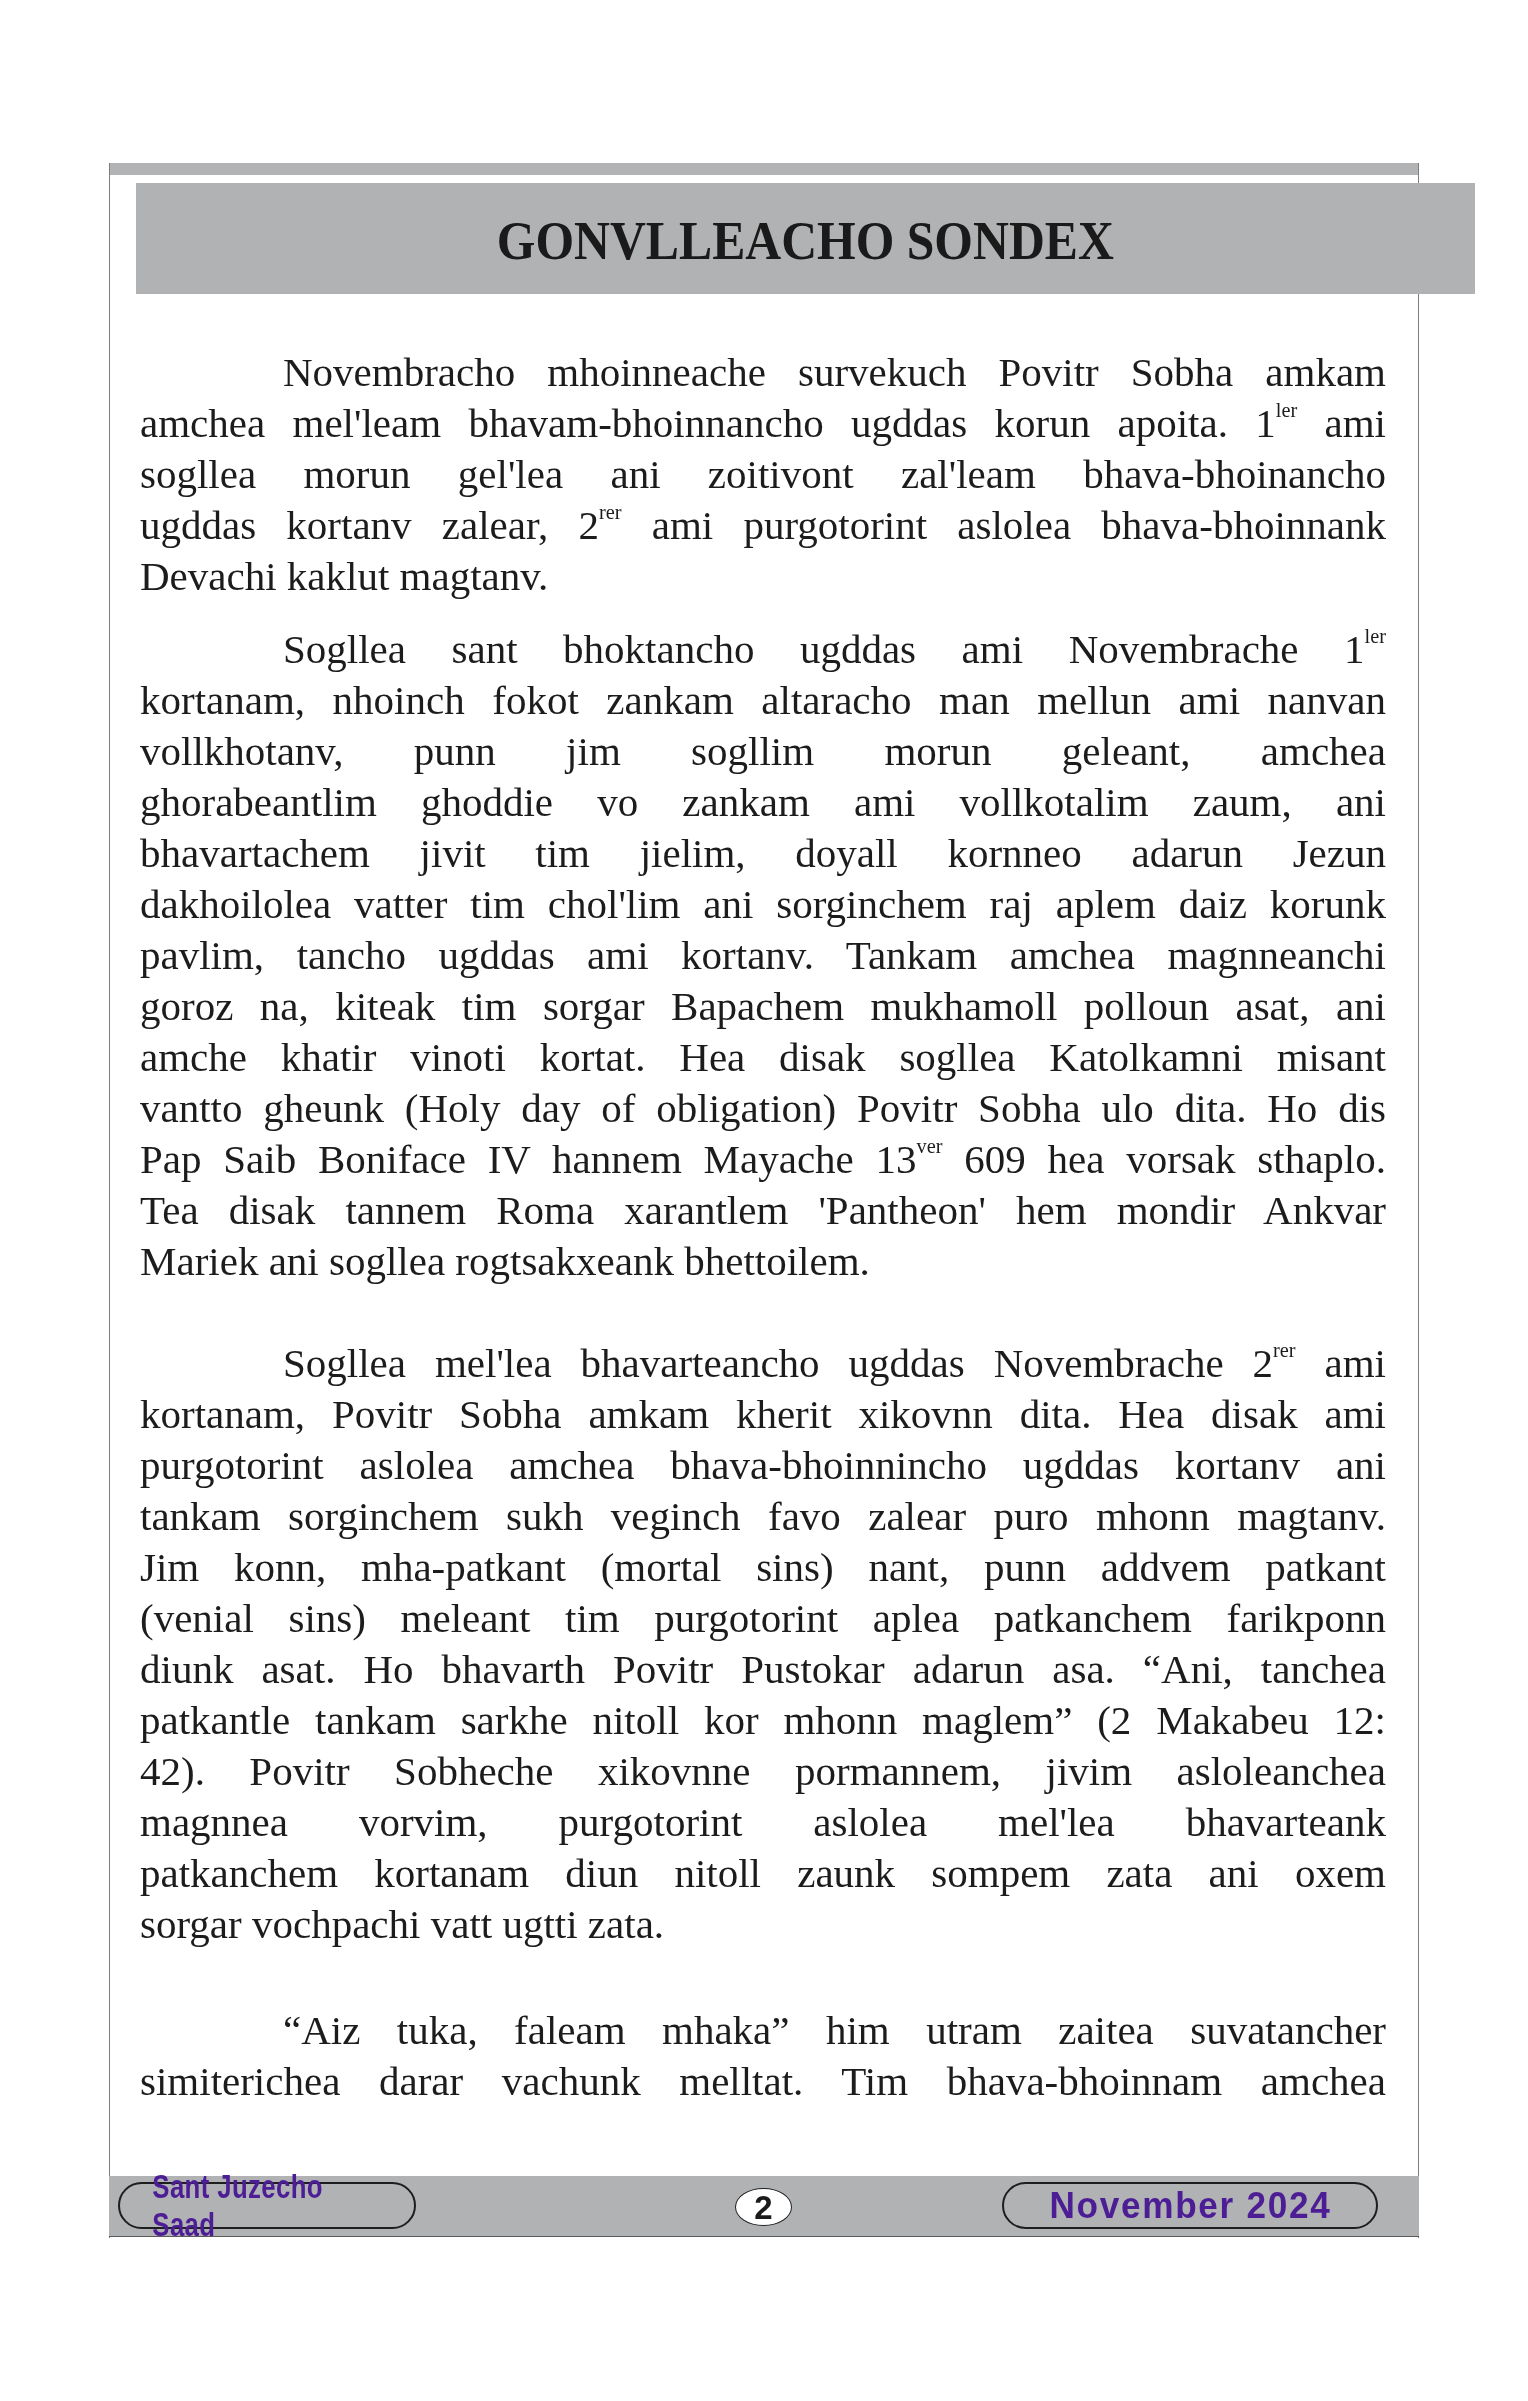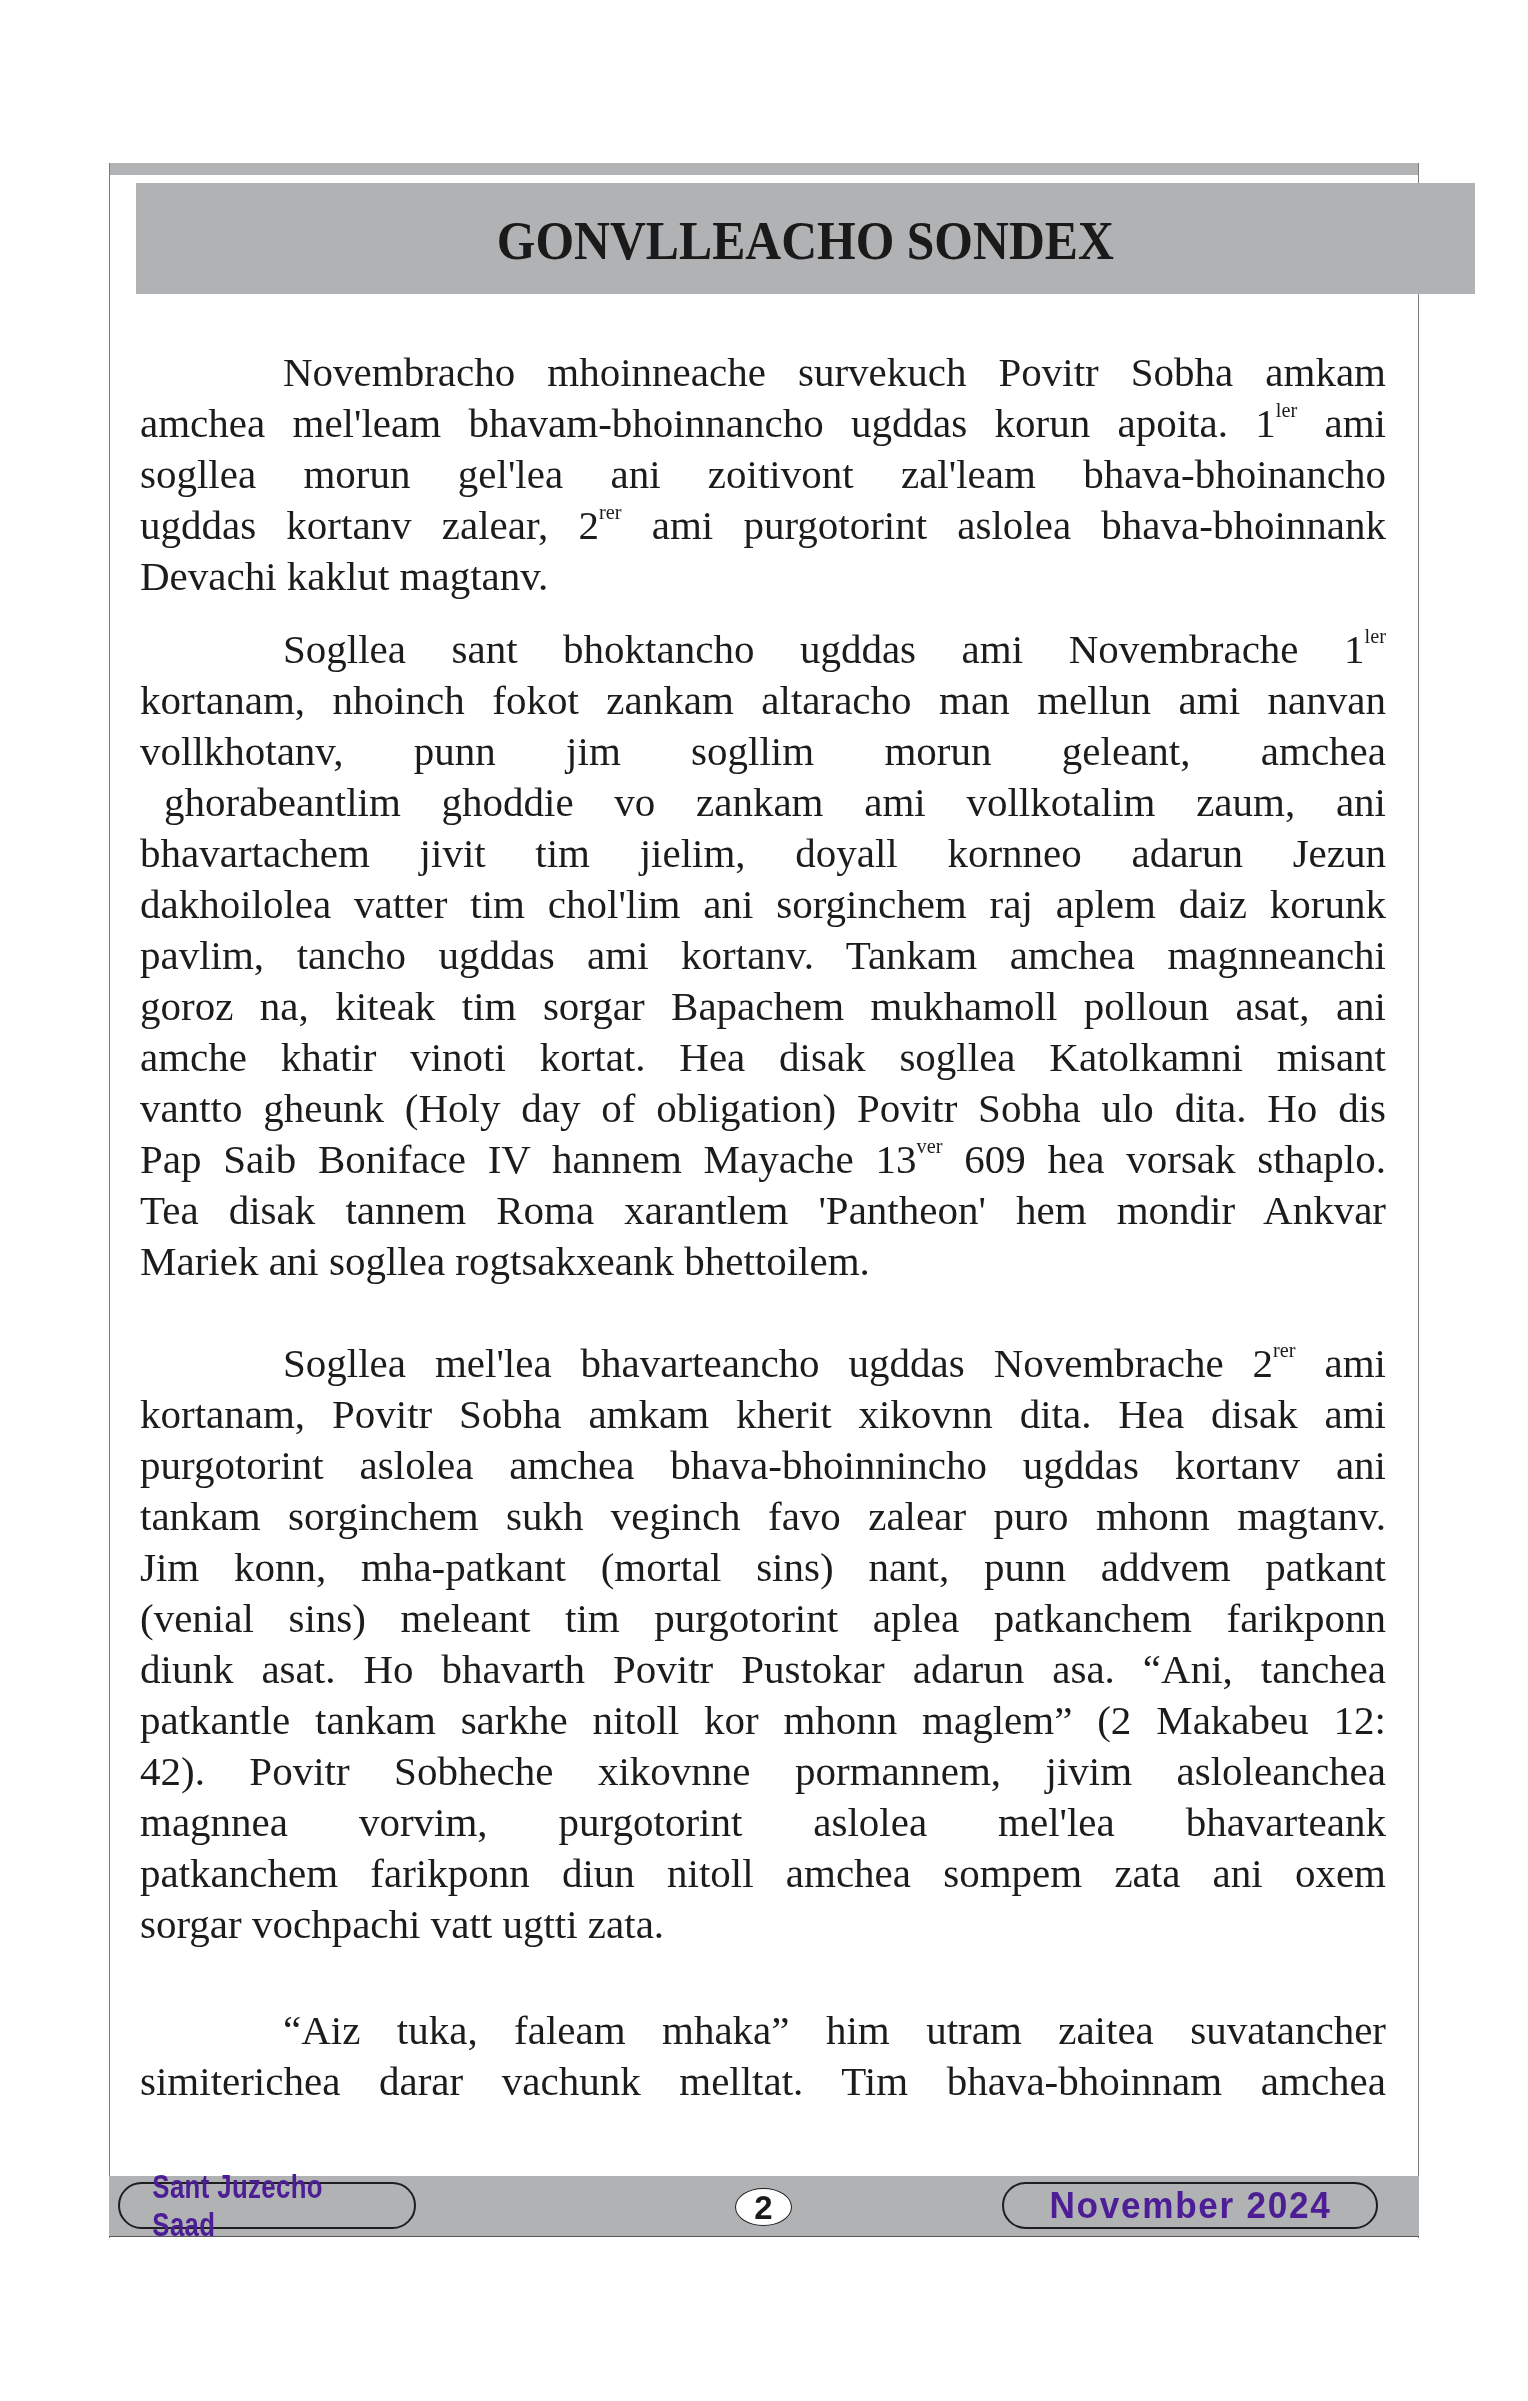--- a/index.html
+++ b/index.html
@@ -81,21 +81,21 @@
       <div class="line indent" style="white-space: normal; margin-top: 28px;"><span>Novembracho mhoinneache survekuch Povitr Sobha amkam</span></div>
       <div class="line" style="white-space: normal;"><span>amchea mel'leam bhavam-bhoinnancho ugddas korun apoita. 1</span><sup>ler</sup><span> ami</span></div>
       <div class="line" style="white-space: normal;"><span>sogllea morun gel'lea ani zoitivont zal'leam bhava-bhoinancho</span></div>
       <div class="line" style="white-space: normal;"><span>ugddas kortanv zalear, 2</span><sup>rer</sup><span> ami purgotorint aslolea bhava-bhoinnank</span></div>
       <div class="line last"><span>Devachi kaklut magtanv.</span></div>
     </div>
     <div class="para" style="top: 624px;">
       <div class="line indent" style="white-space: normal;"><span>Sogllea sant bhoktancho ugddas ami Novembrache 1</span><sup>ler</sup><span></span></div>
       <div class="line" style="white-space: normal;"><span>kortanam, nhoinch fokot zankam altaracho man mellun ami nanvan</span></div>
       <div class="line" style="white-space: normal;"><span>vollkhotanv, punn jim sogllim morun geleant, amchea</span></div>
-      <div class="line" style="white-space: normal; margin-left: 24px;"><span>ghorabeantlim ghoddie vo zankam ami vollkotalim zaum, ani</span></div>
+      <div class="line" style="white-space: normal;"><span>ghorabeantlim ghoddie vo zankam ami vollkotalim zaum, ani</span></div>
       <div class="line" style="white-space: normal;"><span>bhavartachem jivit tim jielim, doyall kornneo adarun Jezun</span></div>
       <div class="line" style="white-space: normal;"><span>dakhoilolea vatter tim chol'lim ani sorginchem raj aplem daiz korunk</span></div>
       <div class="line" style="white-space: normal;"><span>pavlim, tancho ugddas ami kortanv. Tankam amchea magnneanchi</span></div>
       <div class="line" style="white-space: normal;"><span>goroz na, kiteak tim sorgar Bapachem mukhamoll polloun asat, ani</span></div>
       <div class="line" style="white-space: normal;"><span>amche khatir vinoti kortat. Hea disak sogllea Katolkamni misant</span></div>
       <div class="line" style="white-space: normal;"><span>vantto gheunk (Holy day of obligation) Povitr Sobha ulo dita. Ho dis</span></div>
       <div class="line" style="white-space: normal;"><span>Pap Saib Boniface IV hannem Mayache 13</span><sup>ver</sup><span> 609 hea vorsak sthaplo.</span></div>
       <div class="line" style="white-space: normal;"><span>Tea disak tannem Roma xarantlem 'Pantheon' hem mondir Ankvar</span></div>
       <div class="line last"><span>Mariek ani sogllea rogtsakxeank bhettoilem.</span></div>
     </div>
@@ -103,21 +103,21 @@
       <div class="line indent" style="white-space: normal;"><span>Sogllea mel'lea bhavarteancho ugddas Novembrache 2</span><sup>rer</sup><span> ami</span></div>
       <div class="line" style="white-space: normal;"><span>kortanam, Povitr Sobha amkam kherit xikovnn dita. Hea disak ami</span></div>
       <div class="line" style="white-space: normal;"><span>purgotorint aslolea amchea bhava-bhoinnincho ugddas kortanv ani</span></div>
       <div class="line" style="white-space: normal;"><span>tankam sorginchem sukh veginch favo zalear puro mhonn magtanv.</span></div>
       <div class="line" style="white-space: normal;"><span>Jim konn, mha-patkant (mortal sins) nant, punn addvem patkant</span></div>
       <div class="line" style="white-space: normal;"><span>(venial sins) meleant tim purgotorint aplea patkanchem farikponn</span></div>
       <div class="line" style="white-space: normal;"><span>diunk asat. Ho bhavarth Povitr Pustokar adarun asa. “Ani, tanchea</span></div>
       <div class="line" style="white-space: normal;"><span>patkantle tankam sarkhe nitoll kor mhonn maglem” (2 Makabeu 12:</span></div>
       <div class="line" style="white-space: normal;"><span>42). Povitr Sobheche xikovnne pormannem, jivim asloleanchea</span></div>
       <div class="line" style="white-space: normal;"><span>magnnea vorvim, purgotorint aslolea mel'lea bhavarteank</span></div>
-      <div class="line" style="white-space: normal;"><span>patkanchem farikponn diun nitoll amchea sompem zata ani oxem</span></div>
+      <div class="line" style="white-space: normal;"><span>patkanchem kortanam diun nitoll zaunk sompem zata ani oxem</span></div>
       <div class="line last"><span>sorgar vochpachi vatt ugtti zata.</span></div>
     </div>
     <div class="para" style="top: 2005px;">
       <div class="line indent" style="white-space: normal;"><span>“Aiz tuka, faleam mhaka” him utram zaitea suvatancher</span></div>
       <div class="line" style="white-space: normal;"><span>simiterichea darar vachunk melltat. Tim bhava-bhoinnam amchea</span></div>
     </div>
   </div>
 
 <div class="footer-band"></div>
 <div class="pill pill-left">

